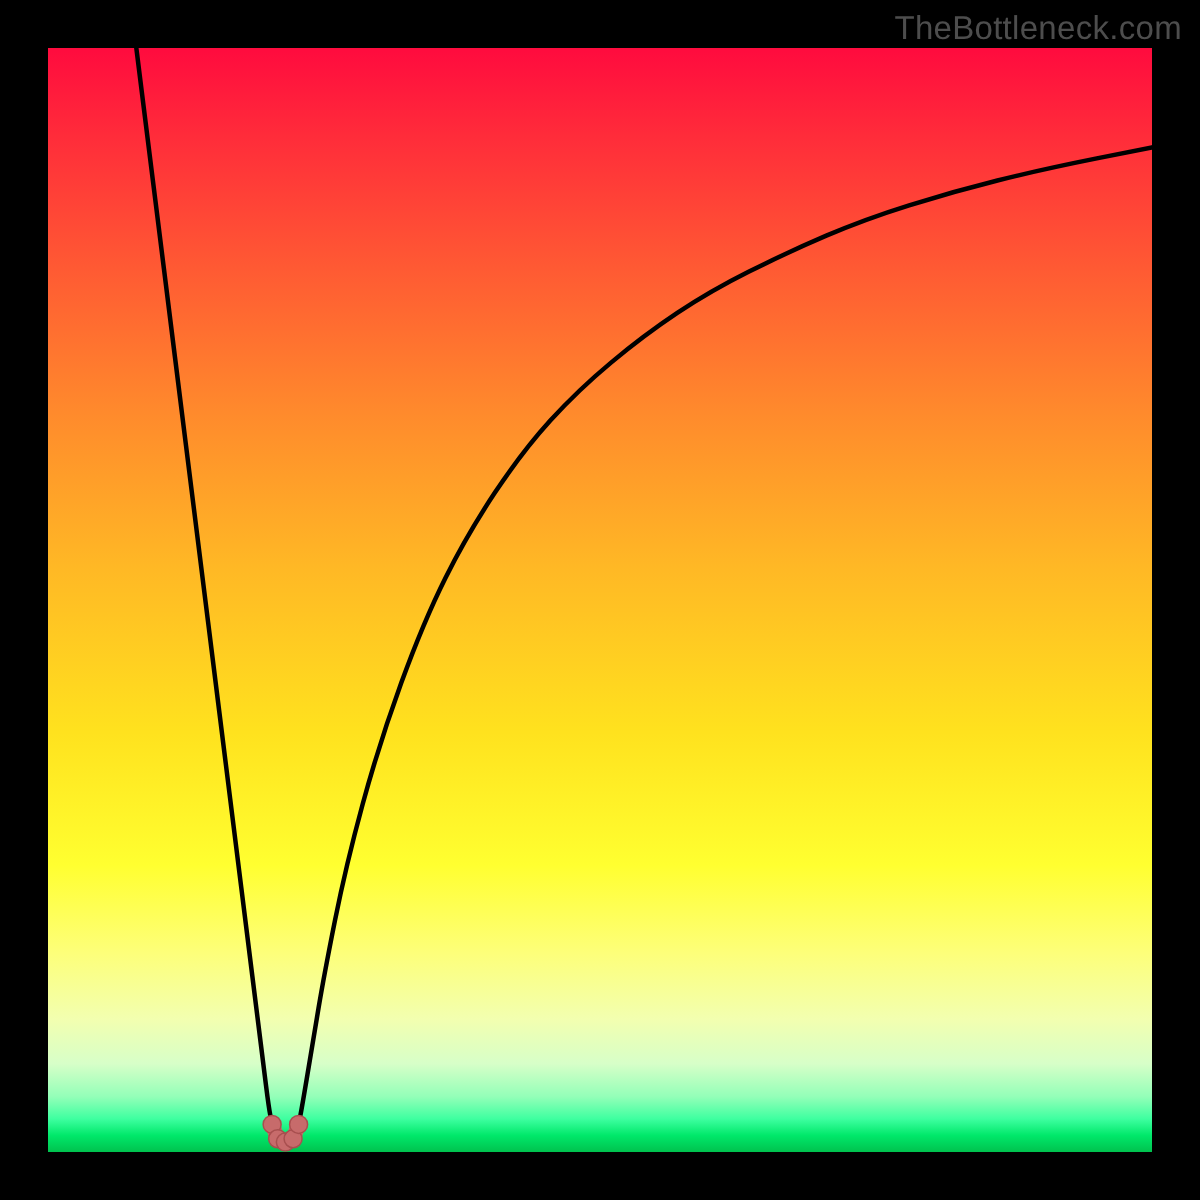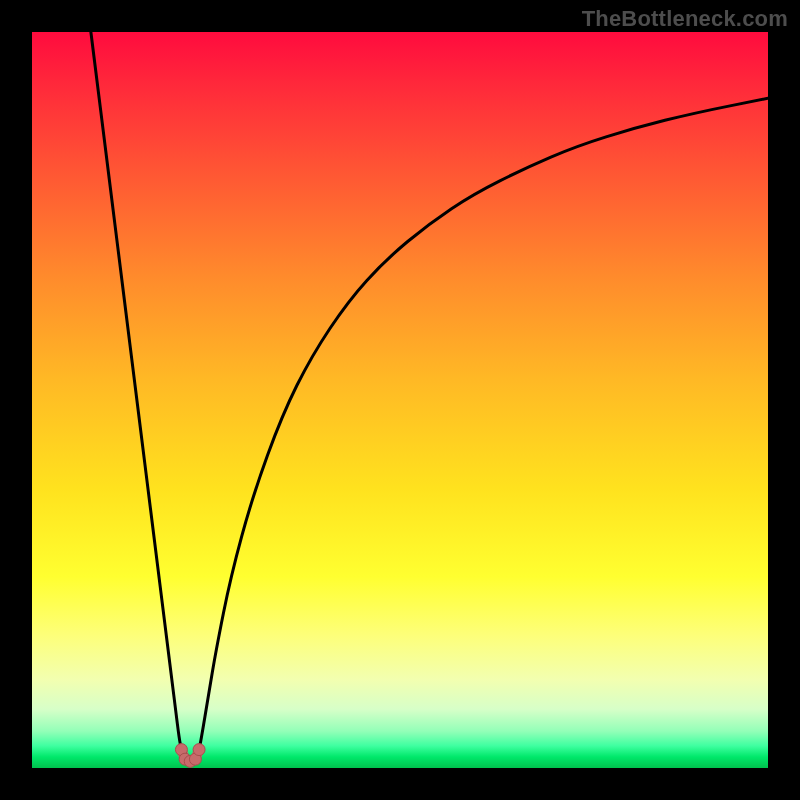--- a/index.html
+++ b/index.html
@@ -51,21 +51,21 @@
     left: 0; top: 0;
     width: 736px;
     height: 736px;
   }
   .watermark {
     position: absolute;
     top: 6px;
     right: 12px;
     color: #4d4d4d;
     font-size: 22px;
-    font-weight: 700;
+    font-weight: 400;
     letter-spacing: 0.2px;
     user-select: none;
   }
 </style>
 </head>
 <body>
 
 <div class="frame">
   <div class="plot">
     <div class="gradient"></div>

